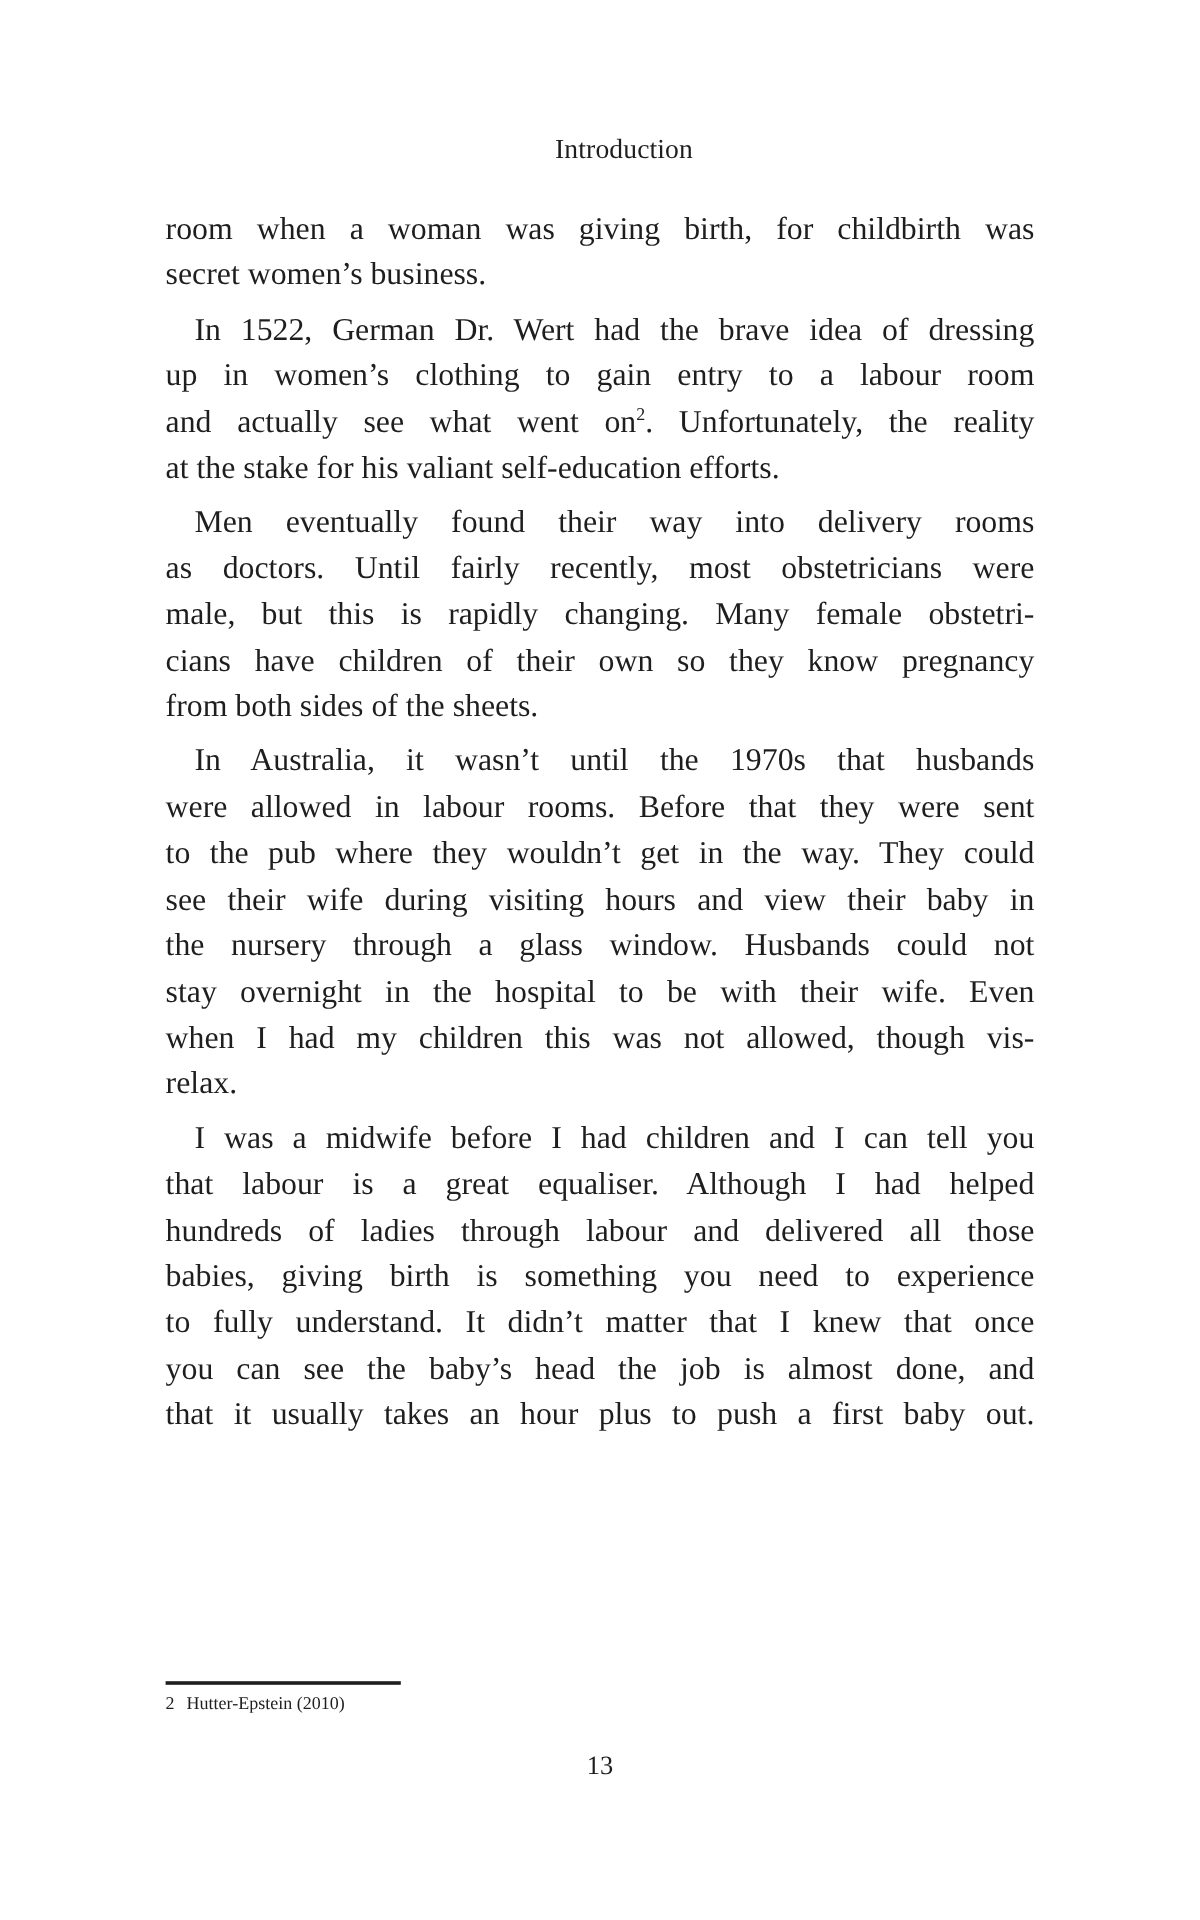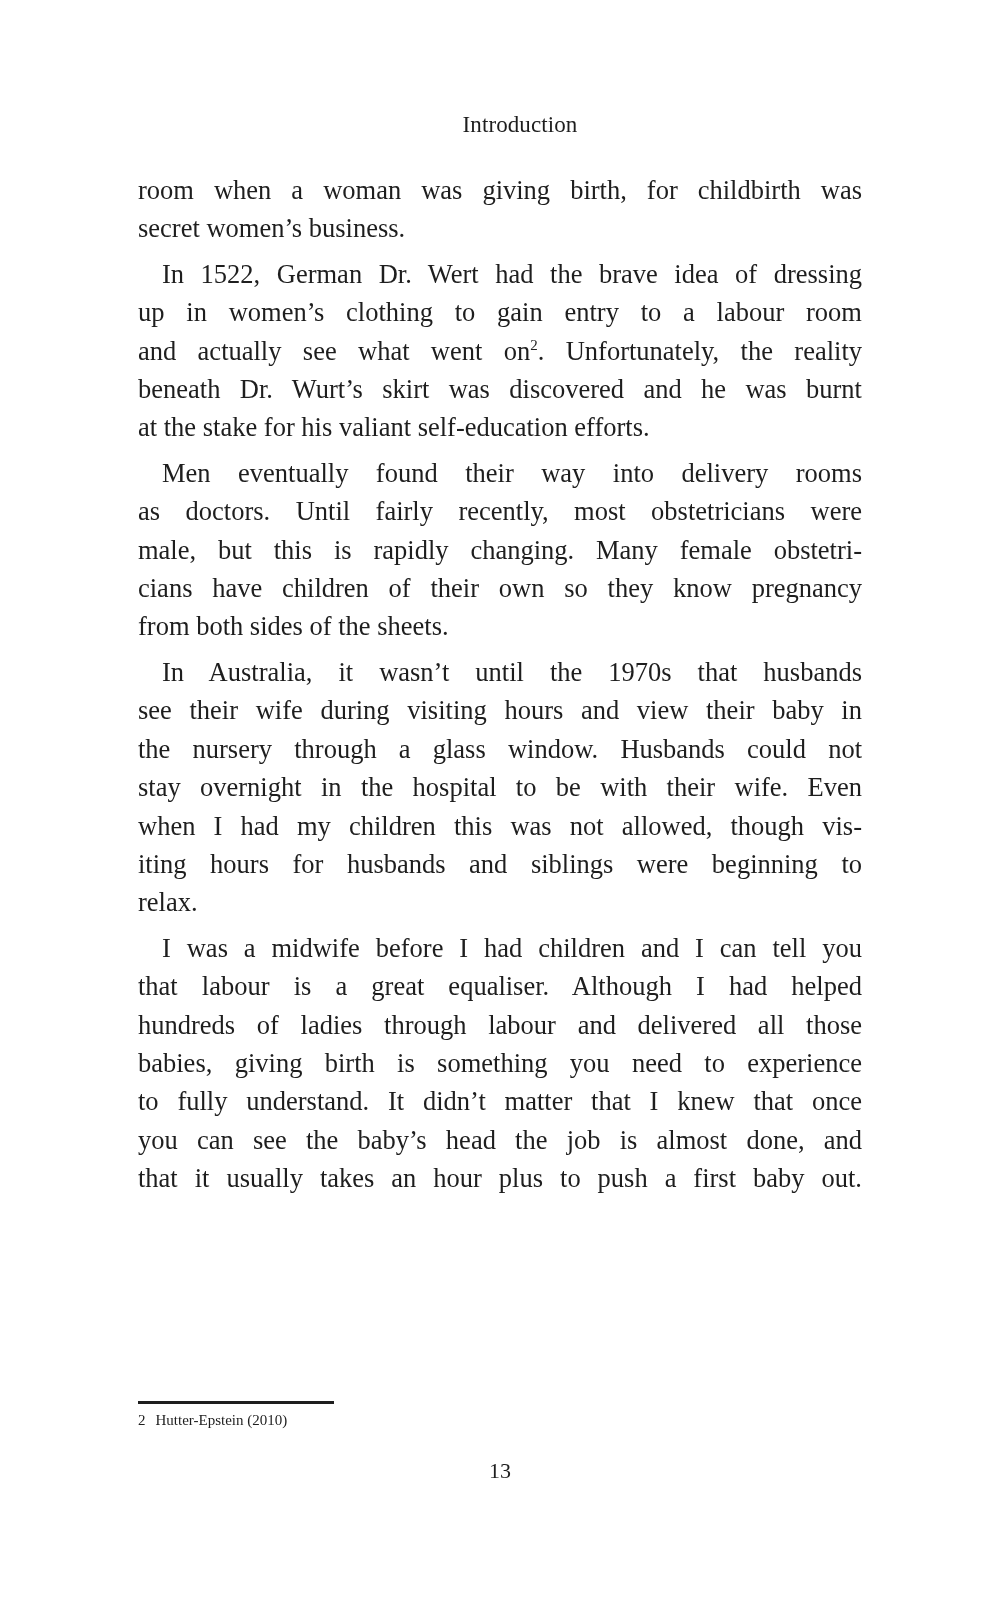--- a/index.html
+++ b/index.html
@@ -92,39 +92,39 @@
 
   <p>
     <span class="line">room when a woman was giving birth, for childbirth was</span>
     <span class="line last">secret women’s business.</span>
   </p>
 
   <p>
     <span class="line indent">In 1522, German Dr. Wert had the brave idea of dressing</span>
     <span class="line">up in women’s clothing to gain entry to a labour room</span>
     <span class="line"><span>and actually see what went on</span><sup class="fn">2</sup><span>. Unfortunately, the reality</span></span>
-    <span class="line">beneath Dr. Wurt’s skirt was discovered and he was burnt</span>
     <span class="line last">at the stake for his valiant self-education efforts.</span>
   </p>
 
   <p>
     <span class="line indent">Men eventually found their way into delivery rooms</span>
     <span class="line">as doctors. Until fairly recently, most obstetricians were</span>
     <span class="line">male, but this is rapidly changing. Many female obstetri-</span>
     <span class="line">cians have children of their own so they know pregnancy</span>
     <span class="line last">from both sides of the sheets.</span>
   </p>
 
   <p>
     <span class="line indent">In Australia, it wasn’t until the 1970s that husbands</span>
+    <span class="line">were allowed in labour rooms. Before that they were sent</span>
+    <span class="line">to the pub where they wouldn’t get in the way. They could</span>
     <span class="line">see their wife during visiting hours and view their baby in</span>
     <span class="line">the nursery through a glass window. Husbands could not</span>
     <span class="line">stay overnight in the hospital to be with their wife. Even</span>
     <span class="line">when I had my children this was not allowed, though vis-</span>
-    <span class="line">iting hours for husbands and siblings were beginning to</span>
     <span class="line last">relax.</span>
   </p>
 
   <p class="gap-before">
     <span class="line indent">I was a midwife before I had children and I can tell you</span>
     <span class="line">that labour is a great equaliser. Although I had helped</span>
     <span class="line">hundreds of ladies through labour and delivered all those</span>
     <span class="line">babies, giving birth is something you need to experience</span>
     <span class="line">to fully understand. It didn’t matter that I knew that once</span>
     <span class="line">you can see the baby’s head the job is almost done, and</span>

